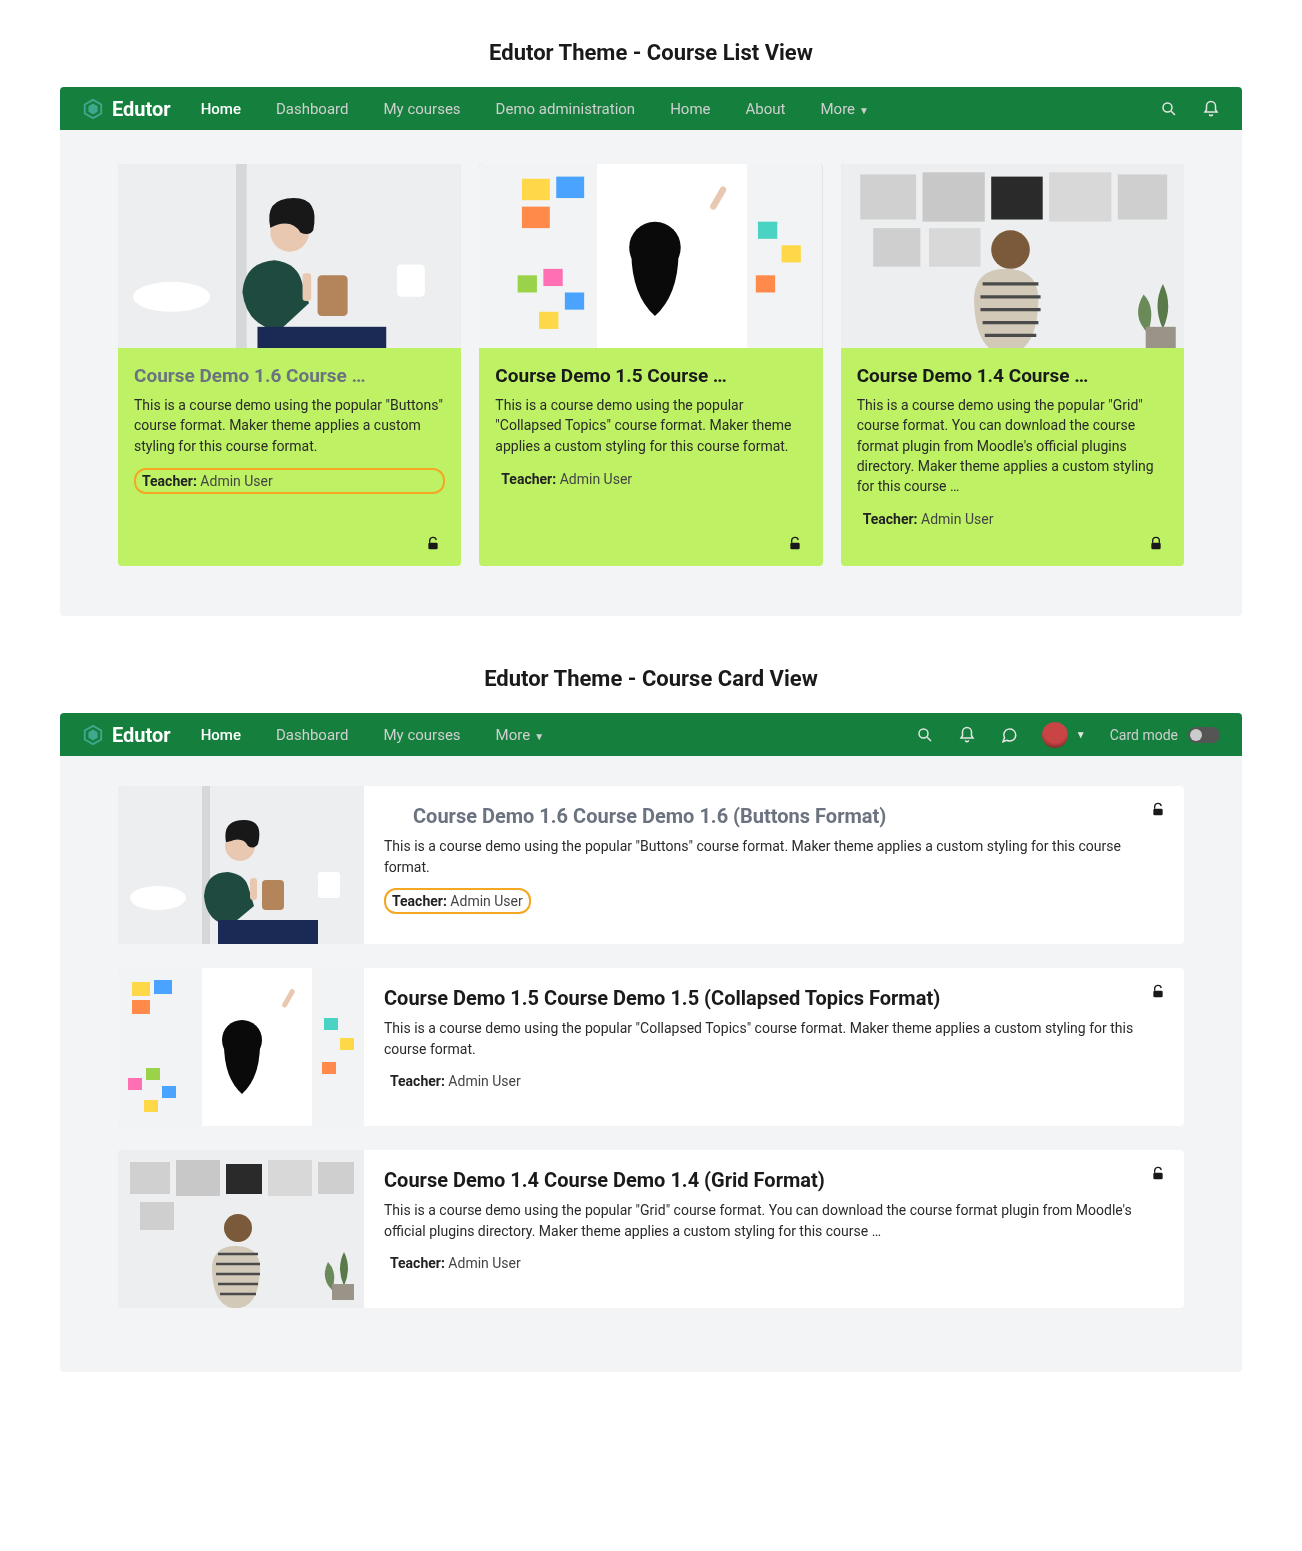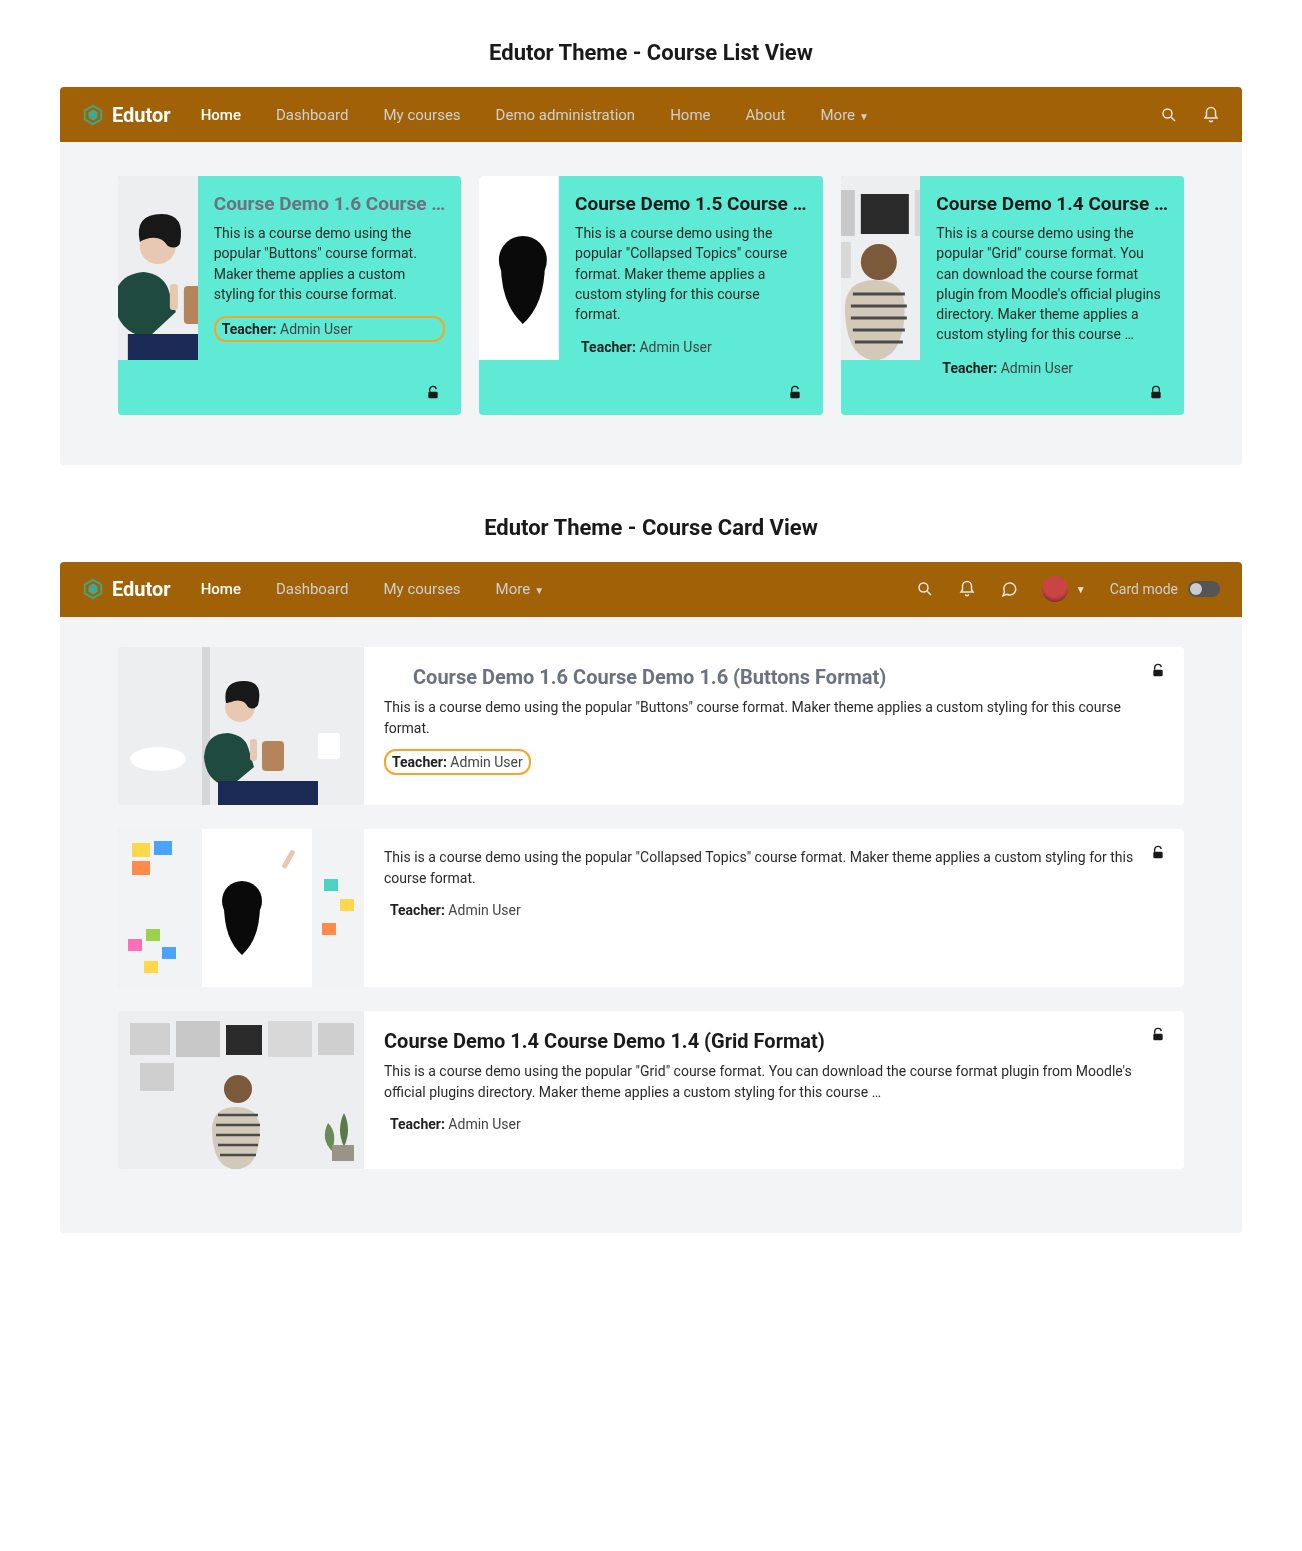--- a/index.html
+++ b/index.html
@@ -1,30 +1,30 @@
 <!DOCTYPE html>
 <html><head>
 <meta charset="utf-8">
 <style>
   * { margin: 0; padding: 0; box-sizing: border-box; }
   body { font-family: -apple-system, BlinkMacSystemFont, "Segoe UI", Roboto, Helvetica, Arial, sans-serif; background: #fff; padding: 30px 60px 60px; color: #1a1a1a; }
   .section-title { font-size: 22px; font-weight: 700; text-align: center; margin: 10px 0 22px; }
   .screenshot { border-radius: 4px; overflow: hidden; background: #f3f4f6; margin-bottom: 50px; }
-  .navbar { background: #a16207; color: #e5e5e5; display: flex; align-items: center; padding: 0 22px; height: 55px; gap: 30px; }
+  .navbar { background: #15803d; color: #e5e5e5; display: flex; align-items: center; padding: 0 22px; height: 43px; gap: 30px; }
   .logo { display: flex; align-items: center; gap: 8px; font-weight: 700; font-size: 20px; color: #fff; }
   .logo-hex { width: 22px; height: 22px; display: inline-flex; align-items: center; justify-content: center; }
   .nav-items { display: flex; gap: 35px; align-items: center; }
   .nav-item { font-size: 15px; color: #cfcfcf; cursor: pointer; white-space: nowrap; }
   .nav-item.active { color: #fff; font-weight: 500; }
   .nav-right { margin-left: auto; display: flex; align-items: center; gap: 24px; }
   .icon { width: 18px; height: 18px; display: inline-flex; align-items: center; justify-content: center; color: #e5e5e5; }
   .chevron { font-size: 10px; margin-left: 4px; }
   .content-area { padding: 34px 58px 50px; }
   .card-grid { display: flex; gap: 18px; }
-  .card { background: #5eead4; border-radius: 4px; flex: 1; display: flex; flex-direction: row; overflow: hidden; }
+  .card { background: #bef264; border-radius: 4px; flex: 1; display: flex; flex-direction: column; overflow: hidden; }
   .card-img { height: 184px; background: #dcdcdc; display: flex; align-items: center; justify-content: center; overflow: hidden; }
   .card-body { padding: 16px 16px 10px; position: relative; flex: 1; display: flex; flex-direction: column; }
   .card-title { font-size: 19px; font-weight: 700; margin-bottom: 8px; white-space: nowrap; overflow: hidden; text-overflow: ellipsis; color: #1a1a1a; }
   .card-title.muted { color: #6b7280; }
   .card-desc { font-size: 14px; color: #2a2a2a; line-height: 1.45; margin-bottom: 12px; }
   .teacher-line { font-size: 14px; color: #444; padding: 3px 6px; display: inline-block; border-radius: 12px; }
   .teacher-line.highlighted { border: 2px solid #f5a623; }
   .teacher-line .tlabel { font-weight: 700; color: #222; }
   .lock-row { text-align: right; padding: 6px 4px 0; margin-top: auto; }
   .lock-icon { width: 16px; height: 16px; display: inline-block; color: #1a1a1a; }
@@ -317,20 +317,21 @@
           <rect x="168" y="20" width="5" height="20" rx="2" fill="#e8c8b0" transform="rotate(30 170 30)"></rect>
         </svg>
       </div>
       <div class="row-body">
         <span class="row-lock lock-icon">
           <svg viewBox="0 0 24 24" width="16" height="16" fill="currentColor">
               <path d="M7 10V7a5 5 0 0 1 9.9-1" fill="none" stroke="currentColor" stroke-width="2"></path>
               <rect x="5" y="10" width="14" height="10" rx="2"></rect>
             </svg>
         </span>
+        <div class="row-title">Course Demo 1.5 Course Demo 1.5 (Collapsed Topics Format)</div>
         <div class="row-desc">This is a course demo using the popular "Collapsed Topics" course format. Maker theme applies a custom styling for this course format.</div>
         <div class="teacher-line">
           <span class="tlabel">Teacher:</span>
           <span>Admin User</span>
         </div>
       </div>
     </div>
 
     <div class="list-row">
       <div class="row-img">

